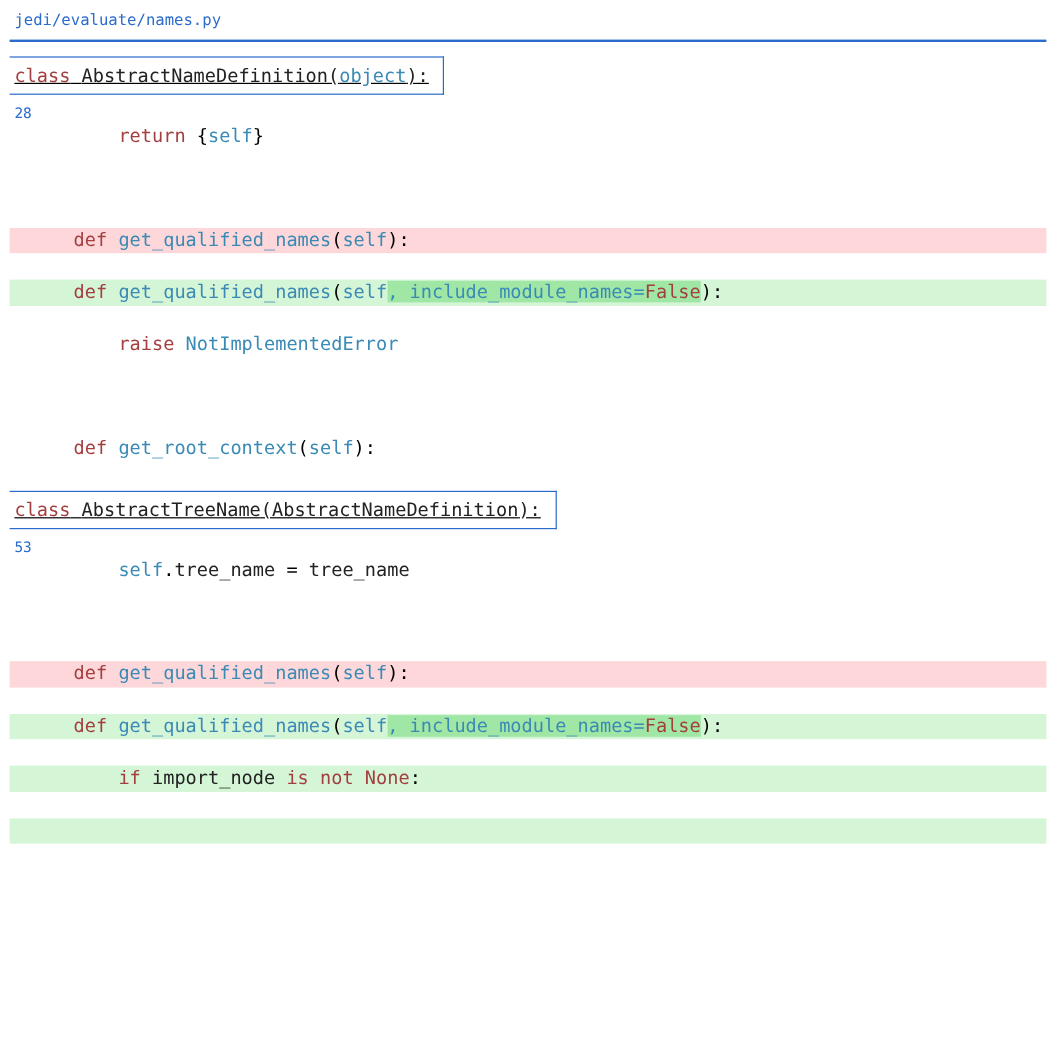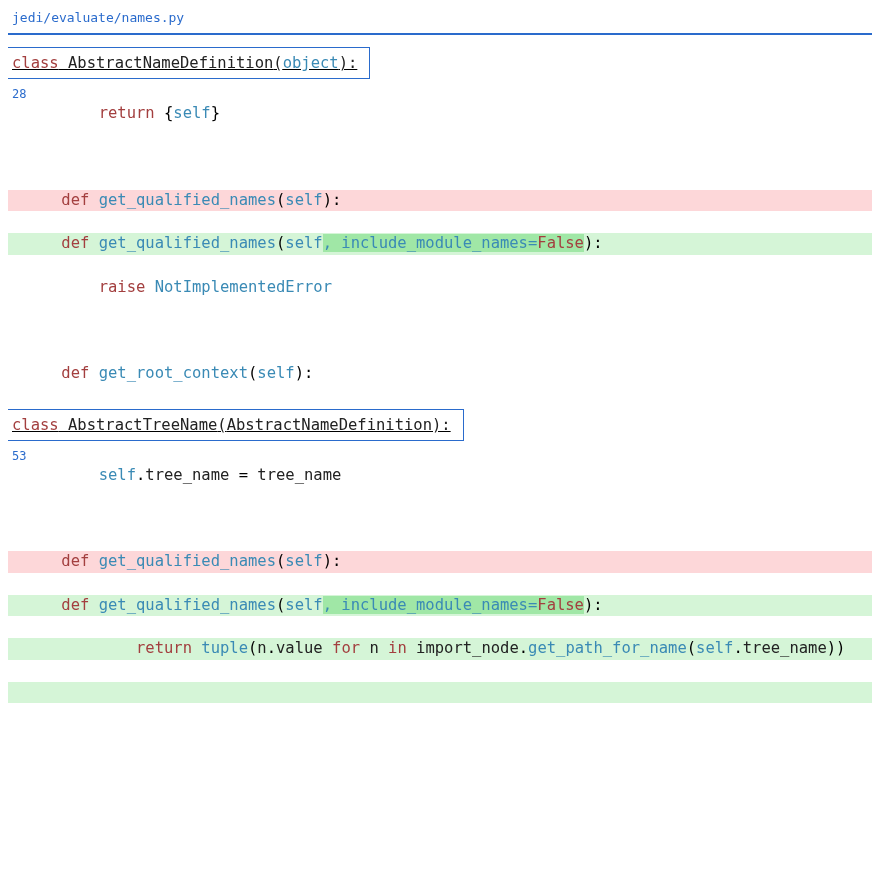--- a/index.html
+++ b/index.html
@@ -92,21 +92,21 @@
   <span> </span><span class="name">AbstractTreeName</span><span class="op">(</span><span class="name">AbstractNameDefinition</span><span class="op">):</span>
 </div>
 
 <div class="lineno">53</div>
 
 <pre class="code">
 <span class="ln">        <span class="self">self</span>.<span class="name">tree_name</span> = <span class="name">tree_name</span></span>
 <span class="ln"> </span>
 <span class="ln bg-del">    <span class="kw">def</span> <span class="fn">get_qualified_names</span>(<span class="self">self</span>):</span>
 <span class="ln bg-add">    <span class="kw">def</span> <span class="fn">get_qualified_names</span>(<span class="self">self</span><span class="hl-add"><span class="param">, include_module_names=</span><span class="lit">False</span></span>):</span>
-<span class="ln bg-add">            <span class="kw">return</span> <span class="fn">tuple</span>(<span class="name">n</span>.<span class="name">value</span> <span class="kw">for</span> <span class="name">n</span> <span class="kw">in</span> <span class="name">import_node</span>.<span class="fn">get_path_for_name</span>(<span class="self">self</span>.<span class="name">tree_name</span>))</span>
+<span class="ln bg-add">        <span class="kw">if</span> <span class="name">import_node</span> <span class="kw">is</span> <span class="kw">not</span> <span class="lit">None</span>:</span>
 <span class="ln bg-add"> </span>
 
 
 
 
 
 
 
 
 

